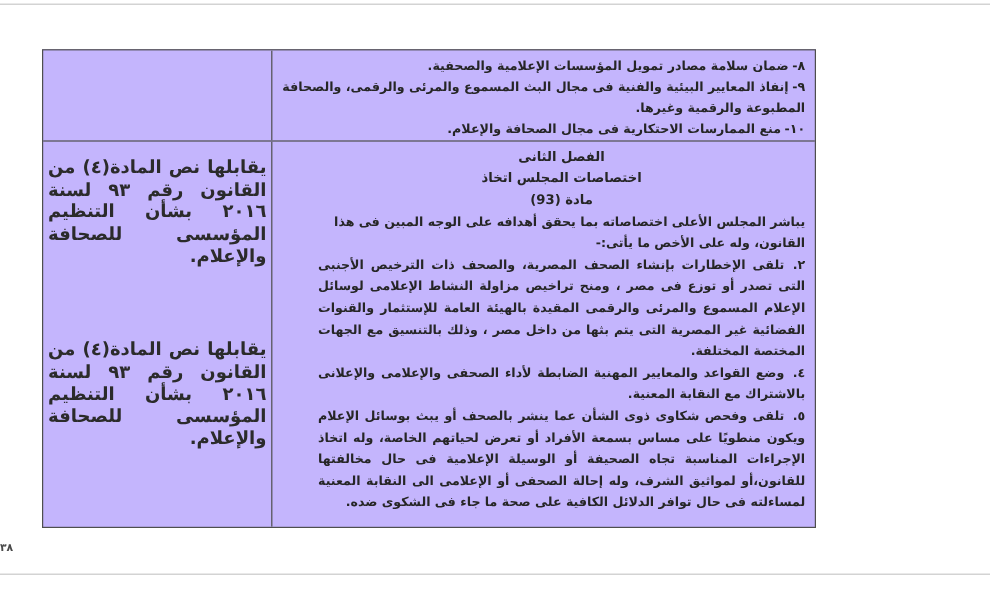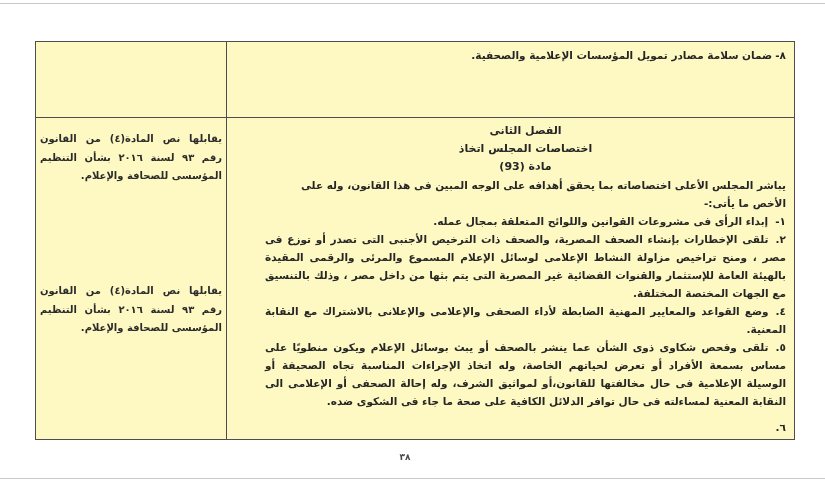--- a/index.html
+++ b/index.html
@@ -11,23 +11,23 @@
     color: #262626;
     -webkit-font-smoothing: antialiased;
   }
   .hairline { position: absolute; left: 0; width: 825px; height: 0; border-top: 1px solid #c9c9c9; }
   .hairline.top { top: 3px; }
   .hairline.bottom { top: 478px; }
 
   .doc-table {
     position: absolute;
     left: 35px; top: 41px;
-    width: 760px; height: 399px;
+    width: 645px; height: 399px;
     border: 1.5px solid #4e4e4e;
-    background: #fef9c3;
+    background: #c4b5fd;
     display: grid;
     grid-template-rows: 76px 1fr;
   }
   .row { display: grid; grid-template-columns: 191px 1fr; overflow: hidden; }
   .row1 { border-bottom: 1.5px solid #4e4e4e; }
   .left-cell { border-right: 1.5px solid #4e4e4e; position: relative; }
   .main-cell { position: relative; overflow: hidden; }
 
   
   .top-items { padding: 5px 8px 0 6px; direction: rtl; }
@@ -42,63 +42,66 @@
     font-weight: 700; font-size: 10.5px; line-height: 18px;
     text-align: justify; text-align-last: right;
   }
   .items .li .num { display: inline-block; margin-left: 7px; }
   .items .li.gap-before { margin-top: 8px; }
 
   
   .note {
     position: absolute; right: 4px; left: 4px;
     direction: rtl;
-    font-weight: 700; font-size: 10px; line-height: 18.5px;
+    font-weight: 700; font-size: 15px; line-height: 18.5px;
     text-align: justify; text-align-last: right;
     color: #2b2b2b;
   }
   .note.n1 { top: 12px; }
   .note.n2 { top: 164px; }
 
   .page-number {
     position: absolute; top: 452px; left: 0; width: 810px;
-    text-align: center; font-size: 9px; font-weight: 700; color: #4a4a4a;
+    text-align: left; font-size: 9px; font-weight: 700; color: #4a4a4a;
   }
 </style>
 </head>
 <body>
 
 <div class="hairline top"></div>
 
 <div class="doc-table">
 
   <div class="row row1">
     <div class="left-cell"></div>
     <div class="main-cell top-items">
       <div class="li">
         <span class="num">٨-</span><span class="txt">ضمان سلامة مصادر تمويل المؤسسات الإعلامية والصحفية.</span>
+      </div>
+      <div class="li">
+        <span class="num">٩-</span><span class="txt">إنفاذ المعايير البيئية والفنية فى مجال البث المسموع والمرئى والرقمى، والصحافة المطبوعة والرقمية وغيرها.</span>
+      </div>
+      <div class="li">
+        <span class="num">١٠-</span><span class="txt">منع الممارسات الاحتكارية فى مجال الصحافة والإعلام.</span>
       </div>
 
     </div>
   </div>
 
   <div class="row row2">
     <div class="left-cell">
       <div class="note n1">يقابلها نص المادة(٤) من القانون رقم ٩٣ لسنة ٢٠١٦ بشأن التنظيم المؤسسى للصحافة والإعلام.</div>
       <div class="note n2">يقابلها نص المادة(٤) من القانون رقم ٩٣ لسنة ٢٠١٦ بشأن التنظيم المؤسسى للصحافة والإعلام.</div>
     </div>
     <div class="main-cell chapter">
       <div class="c-head">الفصل الثانى</div>
       <div class="c-head">اختصاصات المجلس اتخاذ</div>
       <div class="c-head">مادة (93)</div>
       <div class="intro">يباشر المجلس الأعلى اختصاصاته بما يحقق أهدافه على الوجه المبين فى هذا القانون، وله على الأخص ما يأتى:-</div>
       <div class="items">
-        <div class="li">
-          <span class="num">١-</span><span class="txt">إبداء الرأى فى مشروعات القوانين واللوائح المتعلقة بمجال عمله.</span>
-        </div>
         <div class="li">
           <span class="num">٢.</span><span class="txt">تلقى الإخطارات بإنشاء الصحف المصرية، والصحف ذات الترخيص الأجنبى التى تصدر أو توزع فى مصر ، ومنح تراخيص مزاولة النشاط الإعلامى لوسائل الإعلام المسموع والمرئى والرقمى المقيدة بالهيئة العامة للإستثمار والقنوات الفضائية غير المصرية التى يتم بثها من داخل مصر ، وذلك بالتنسيق مع الجهات المختصة المختلفة.</span>
         </div>
         <div class="li">
           <span class="num">٤.</span><span class="txt">وضع القواعد والمعايير المهنية الضابطة لأداء الصحفى والإعلامى والإعلانى بالاشتراك مع النقابة المعنية.</span>
         </div>
         <div class="li">
           <span class="num">٥.</span><span class="txt">تلقى وفحص شكاوى ذوى الشأن عما ينشر بالصحف أو يبث بوسائل الإعلام ويكون منطويًا على مساس بسمعة الأفراد أو تعرض لحياتهم الخاصة، وله اتخاذ الإجراءات المناسبة تجاه الصحيفة أو الوسيلة الإعلامية فى حال مخالفتها للقانون،أو لمواثيق الشرف، وله إحالة الصحفى أو الإعلامى الى النقابة المعنية لمساءلته فى حال توافر الدلائل الكافية على صحة ما جاء فى الشكوى ضده.</span>
         </div>
         <div class="li gap-before">

